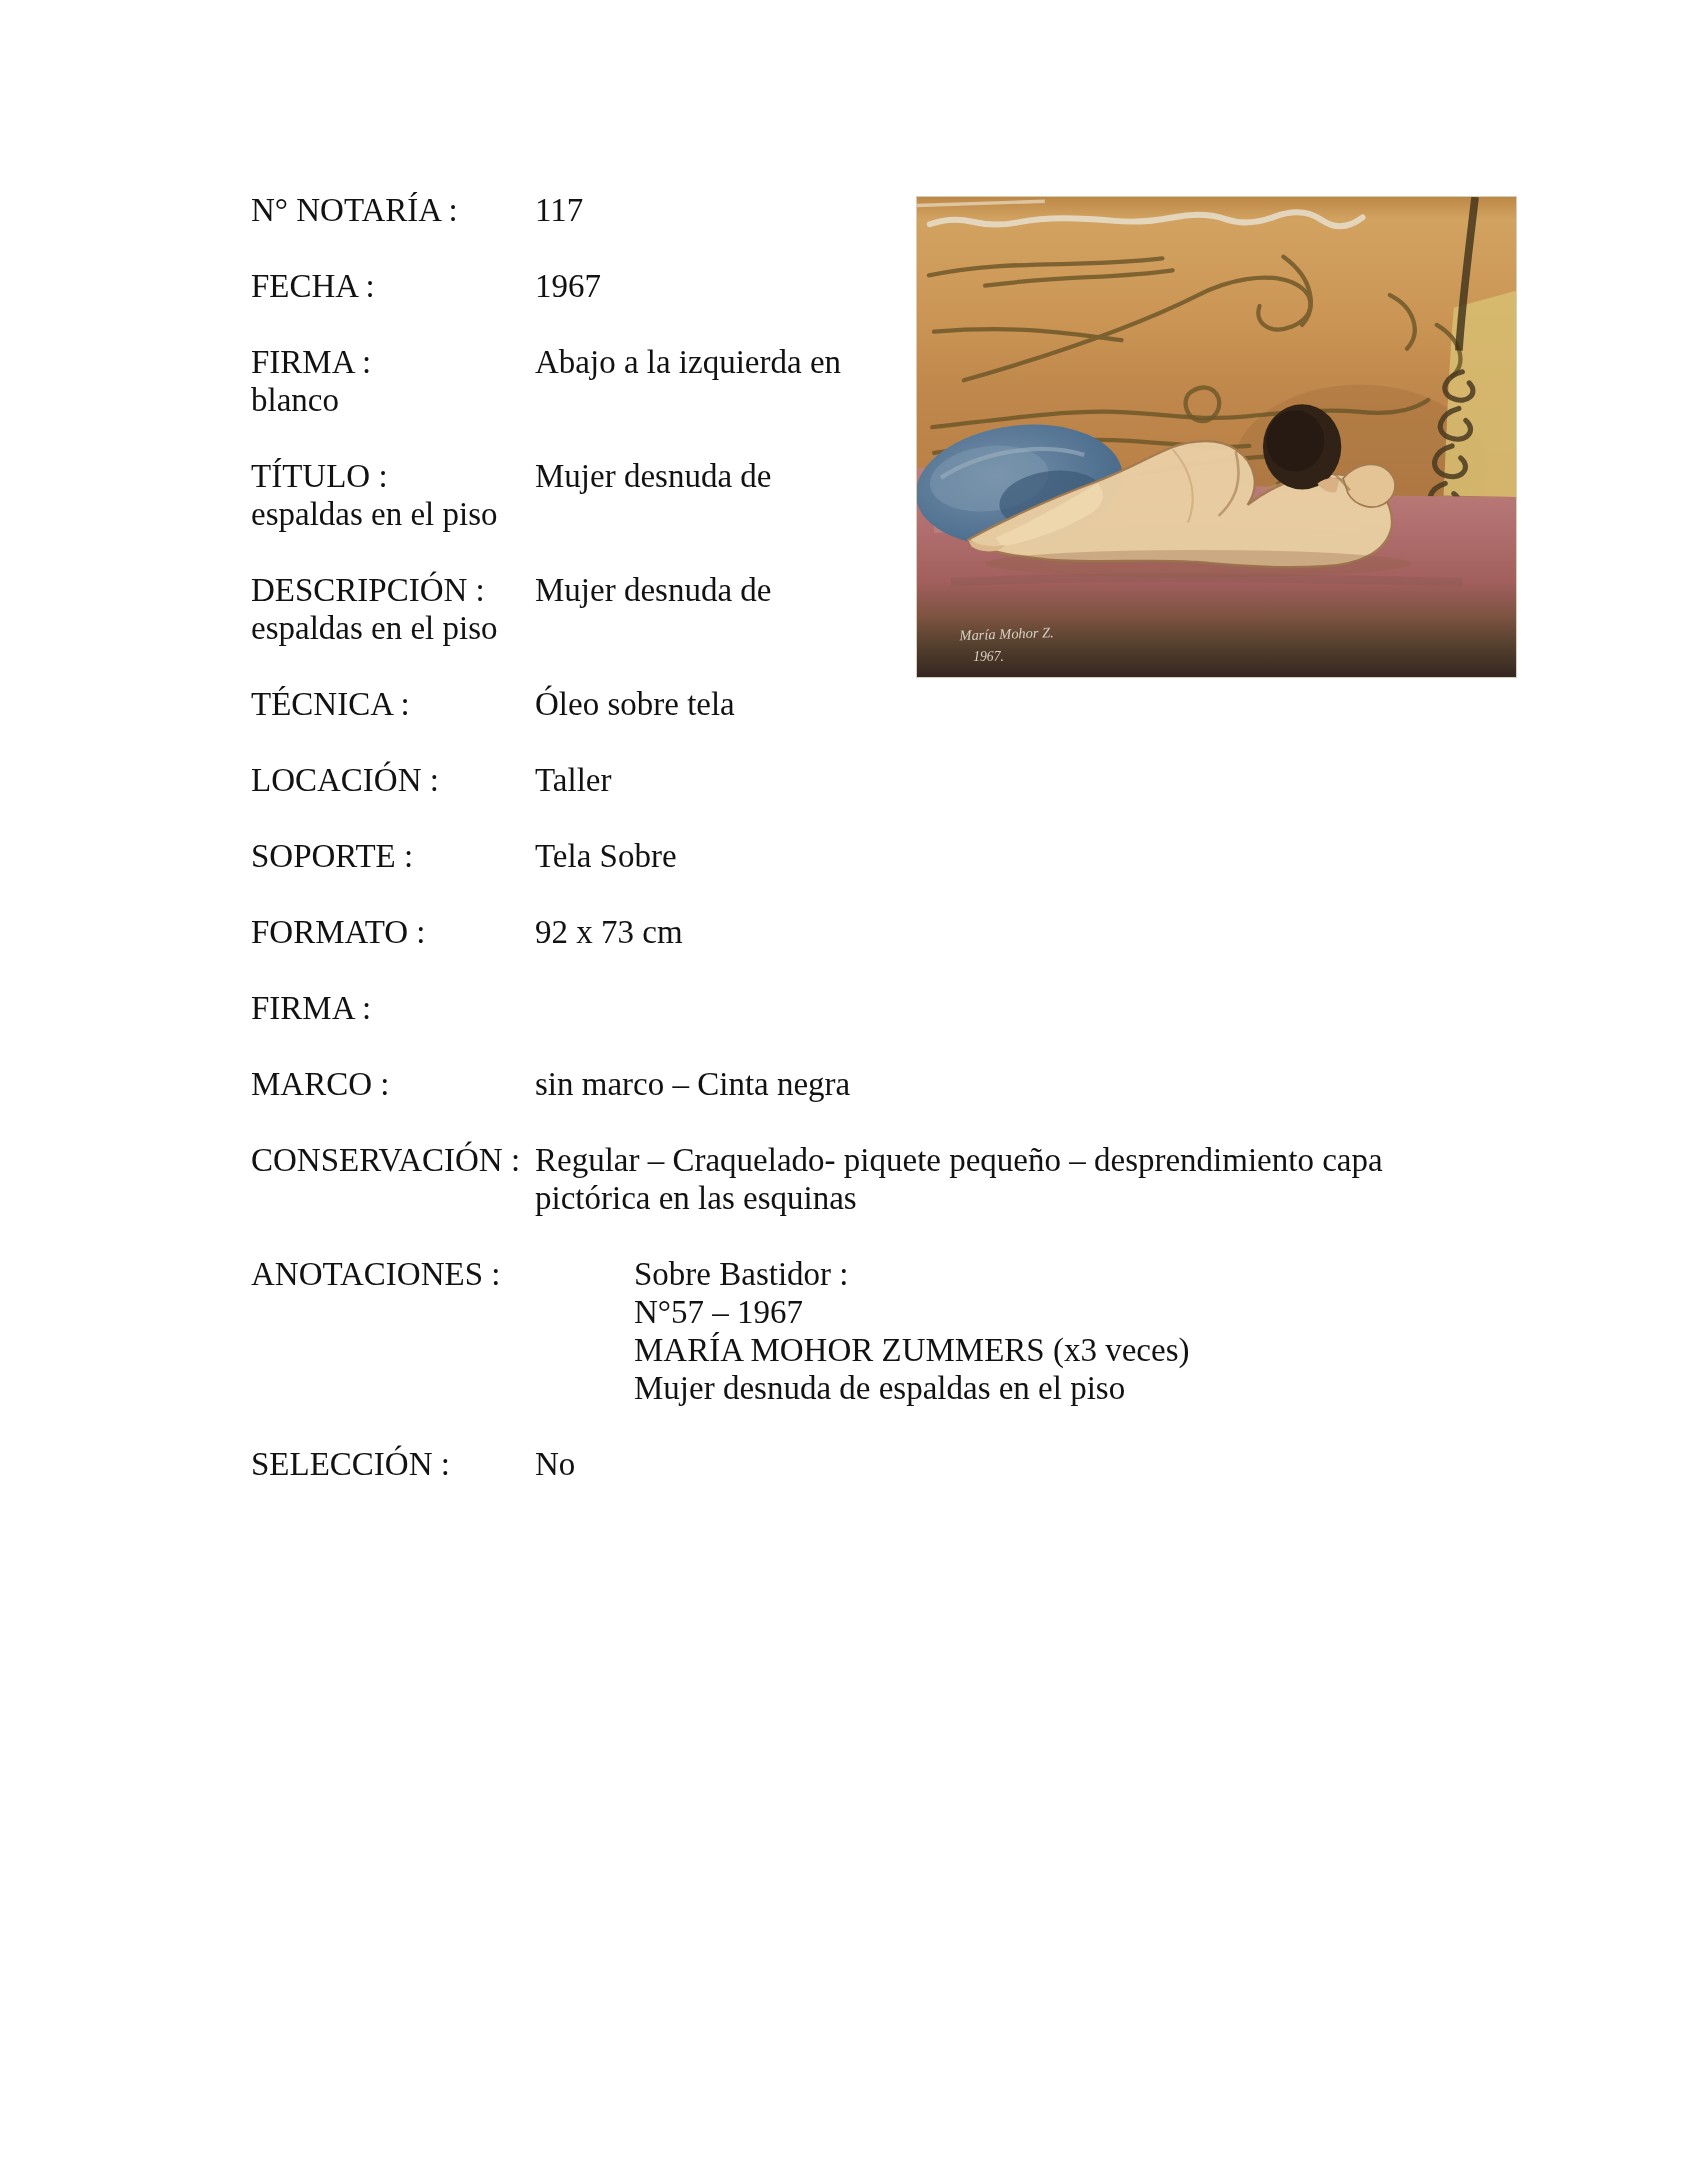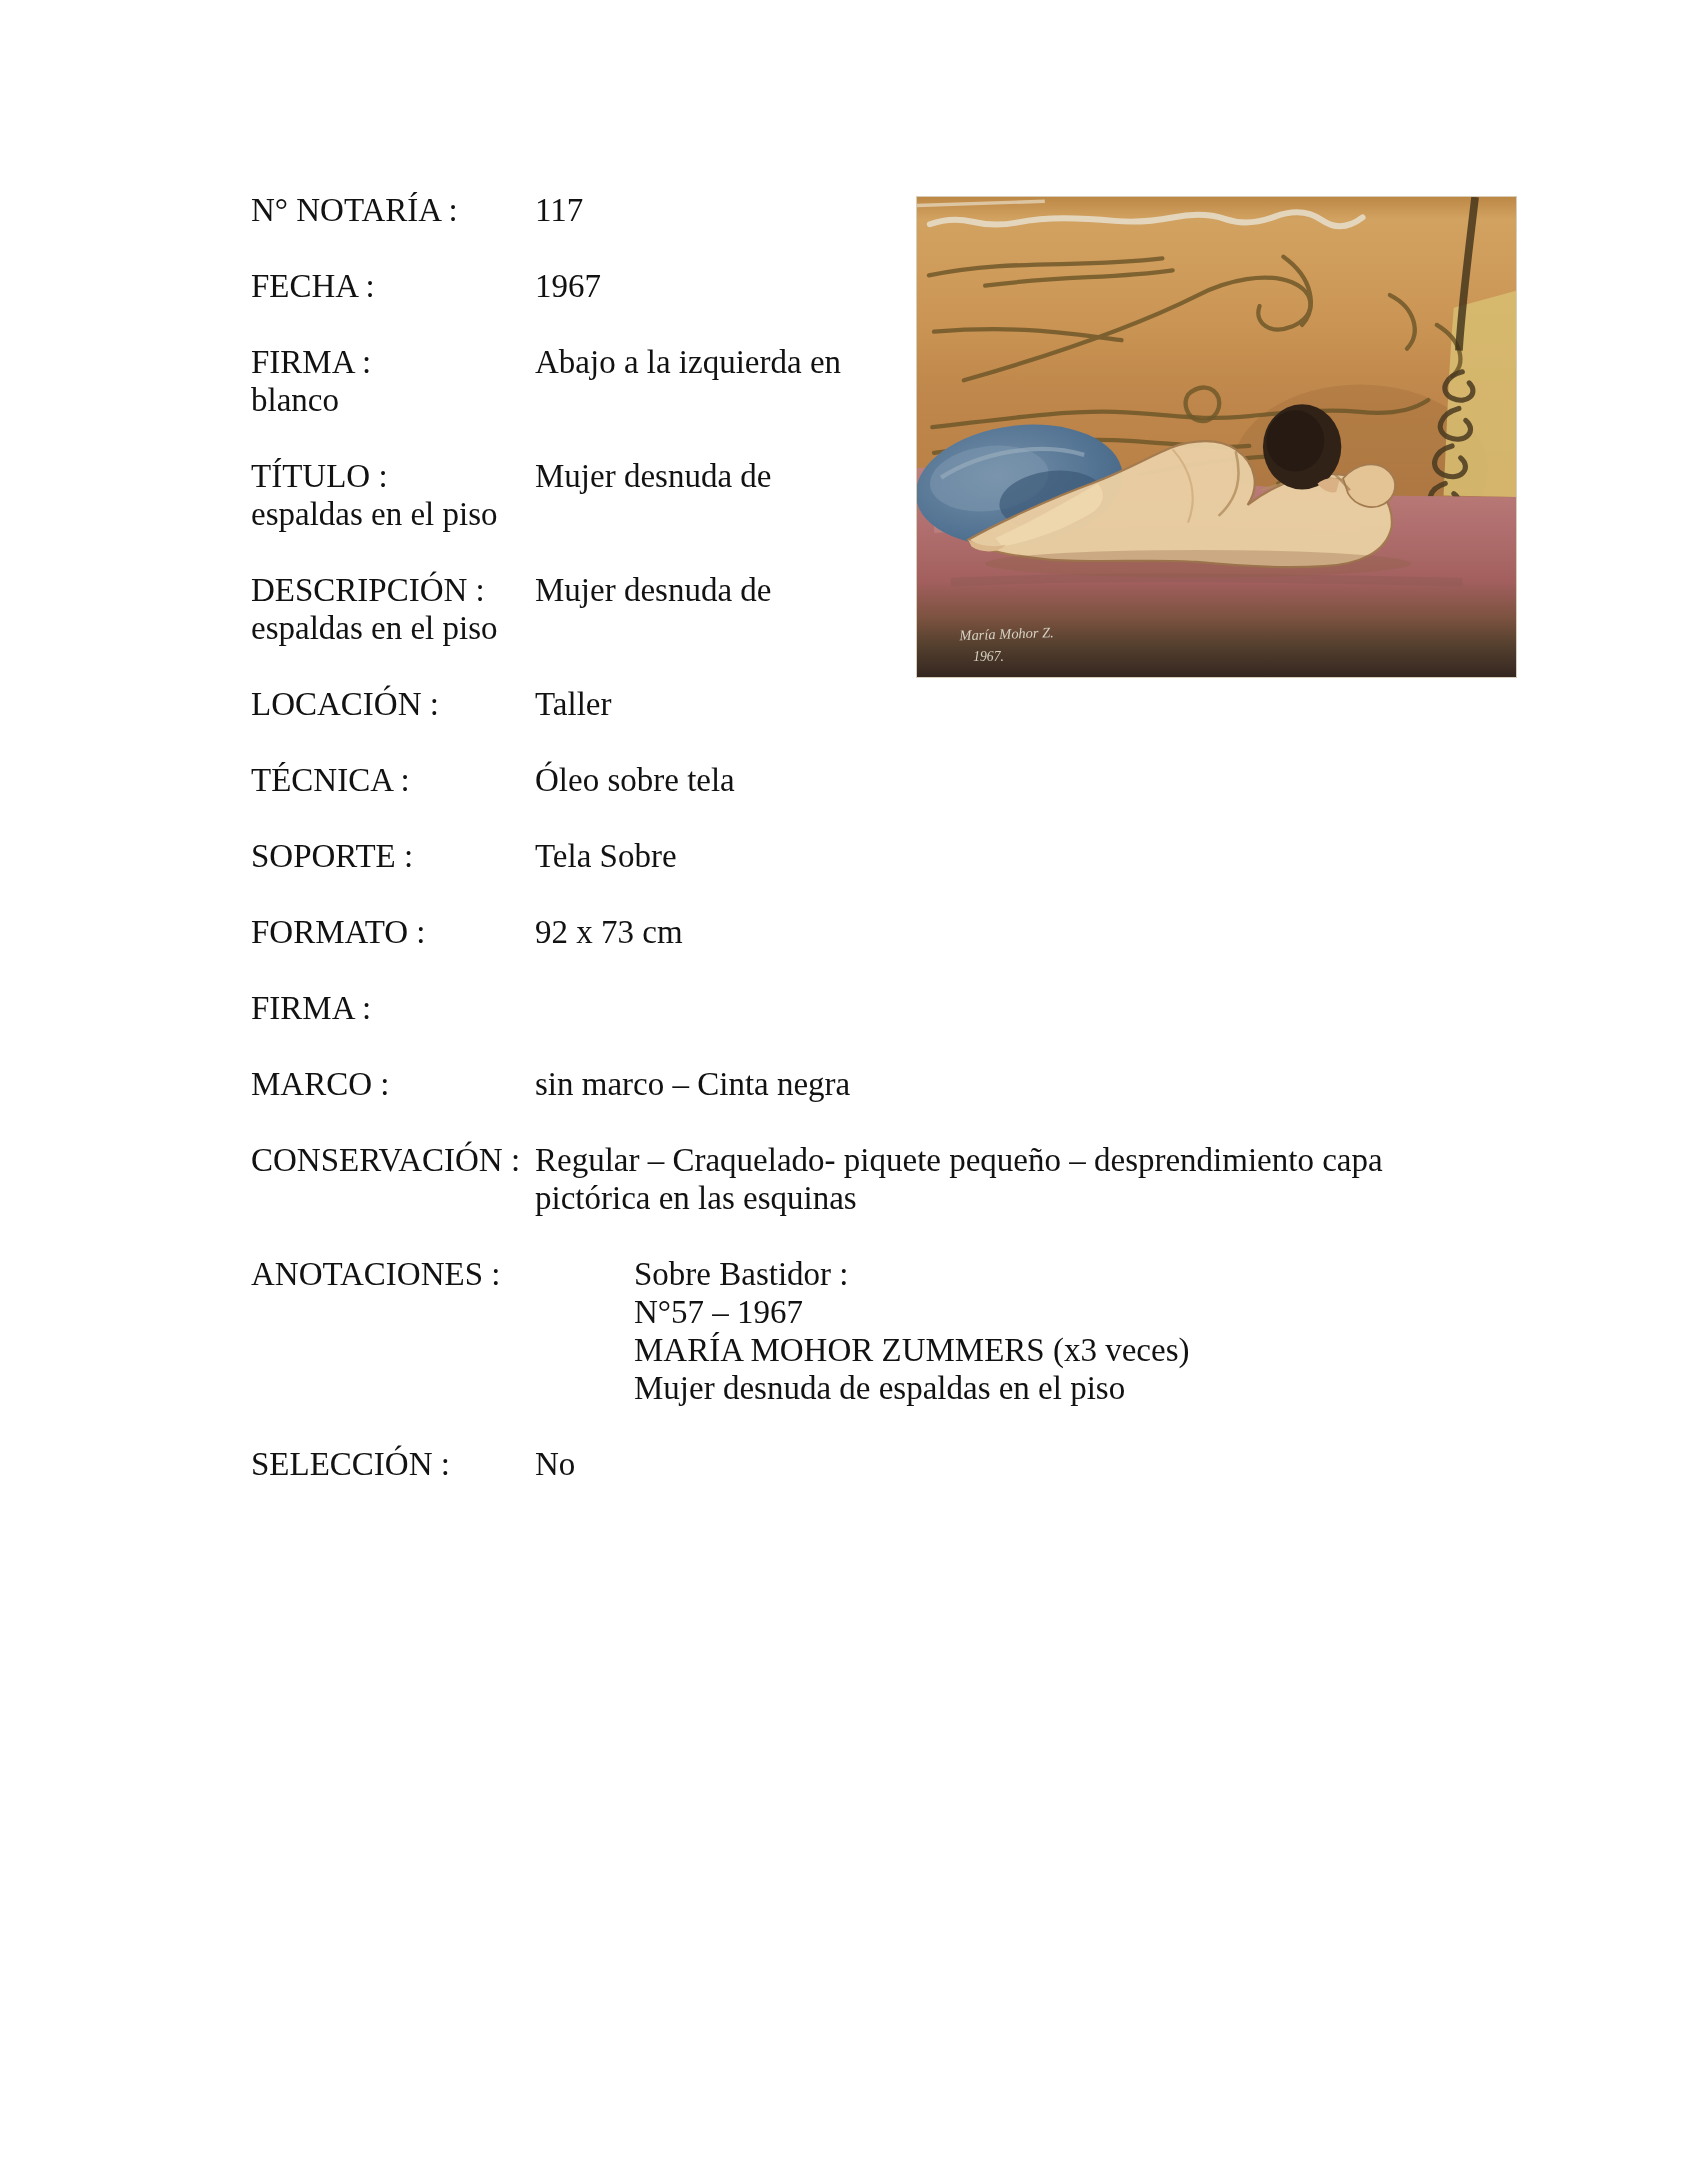--- a/index.html
+++ b/index.html
@@ -81,29 +81,29 @@
     <div class="row">
       <div class="line">
         <span class="label">DESCRIPCIÓN :</span>
         <span class="value">Mujer desnuda de</span>
       </div>
       <div class="cont">espaldas en el piso</div>
     </div>
 
     <div class="row">
       <div class="line">
+        <span class="label">TÉCNICA :</span>
+        <span class="value">Óleo sobre tela</span>
+      </div>
+    </div>
+
+    <div class="row">
+      <div class="line">
         <span class="label">LOCACIÓN :</span>
         <span class="value">Taller</span>
-      </div>
-    </div>
-
-    <div class="row">
-      <div class="line">
-        <span class="label">TÉCNICA :</span>
-        <span class="value">Óleo sobre tela</span>
       </div>
     </div>
 
     <div class="row">
       <div class="line">
         <span class="label">SOPORTE :</span>
         <span class="value">Tela Sobre</span>
       </div>
     </div>
 

